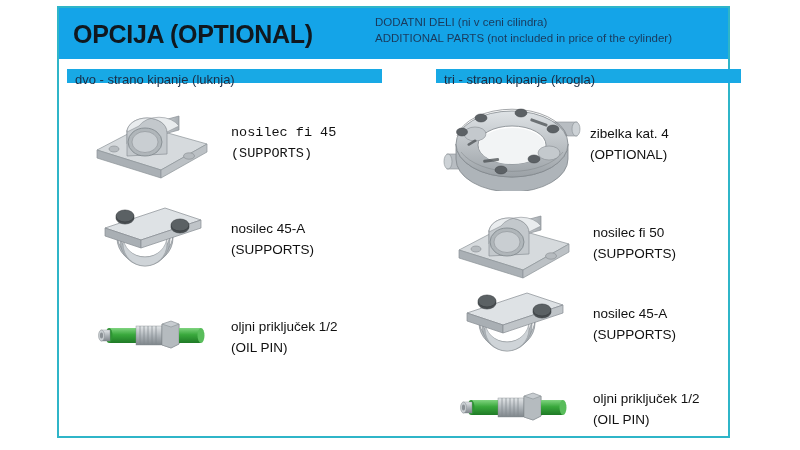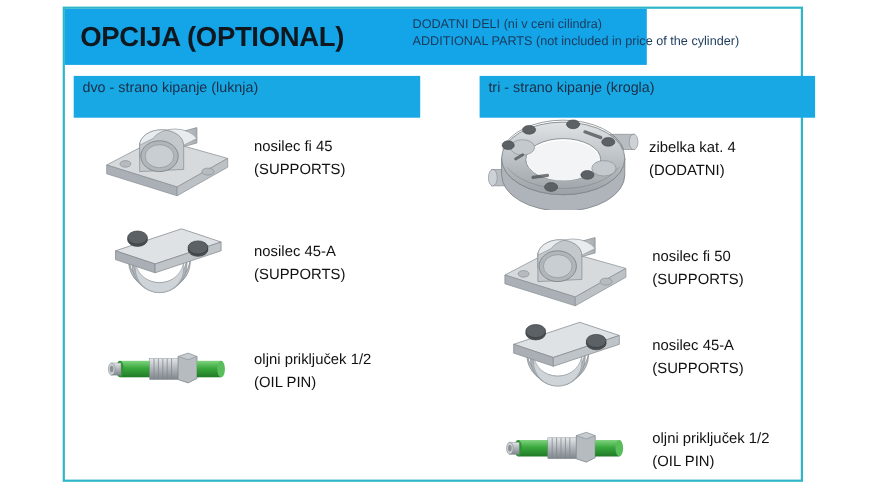--- a/index.html
+++ b/index.html
@@ -25,21 +25,21 @@
     border: 2px solid #2fb5c8;
     box-sizing: border-box;
     background: #ffffff;
   }
 
   
   #banner {
     position: absolute;
     left: 0px;
     top: 0px;
-    width: 529px;
+    width: 669px;
     height: 51px;
     background: #14a4e8;
   }
   #banner-title {
     position: absolute;
     left: 14px;
     top: 12px;
     font-size: 25px;
     font-weight: bold;
     color: #10181f;
@@ -53,21 +53,21 @@
     width: 350px;
     color: #1a3a5c;
     font-size: 11.5px;
     line-height: 16px;
   }
   #banner-note div { white-space: nowrap; }
 
   
   .col-header {
     position: absolute;
-    height: 38px;
+    height: 14px;
     background: #18a9e5;
     color: #1a2d45;
     font-size: 13px;
     line-height: 22px;
     padding-left: 8px;
     box-sizing: border-box;
     white-space: nowrap;
   }
   #col-header-left  { left: 8px;   top: 61px; width: 315px; }
   #col-header-right { left: 357px; top: 61px; width: 305px; margin-left: 20px; }
@@ -88,21 +88,21 @@
   .item-text {
     font-size: 13.5px;
     color: #111111;
     line-height: 21px;
     margin-left: 14px;
     white-space: nowrap;
   }
   .item-text .ln2 { display: block; }
 
   
-  #item-l0 { left: 28px;  top: 96px;  }
+  #item-l0 { left: 28px;  top: 96px; font-family: Liberation Mono, monospace;  }
   #item-l1 { left: 28px;  top: 192px; }
   #item-l2 { left: 28px;  top: 290px; }
   
   #item-r0 { left: 380px; top: 88px;  }
   #item-r1 { left: 390px; top: 196px; }
   #item-r2 { left: 390px; top: 277px; }
   #item-r3 { left: 390px; top: 362px; }
 
   #item-r0 .item-figure { width: 145px; height: 95px; }
   #item-r0 .item-text { margin-left: 6px; }
@@ -276,21 +276,21 @@
 
         <g fill="#4a4f52" opacity="0.75">
           <rect x="92" y="22" width="18" height="3" rx="1.2" transform="rotate(20 92 22)"></rect>
           <rect x="44" y="64" width="16" height="3" rx="1.2" transform="rotate(-8 44 64)"></rect>
           <rect x="28" y="48" width="10" height="2.6" rx="1.2" transform="rotate(-30 28 48)"></rect>
         </g>
       </svg>
     </div>
     <div class="item-text">
       <span>zibelka kat. 4</span>
-      <span class="ln2">(DODATNI)</span>
+      <span class="ln2">(OPTIONAL)</span>
     </div>
   </div>
 
   <div class="item" id="item-r1">
     <div class="item-figure">
       <svg viewBox="0 0 130 78" xmlns="http://www.w3.org/2000/svg">
         <defs>
           <linearGradient id="gB2" x1="0" y1="0" x2="1" y2="0">
             <stop offset="0" stop-color="#c8ccd0"></stop>
               <stop offset="0.5" stop-color="#e6e9eb"></stop>

